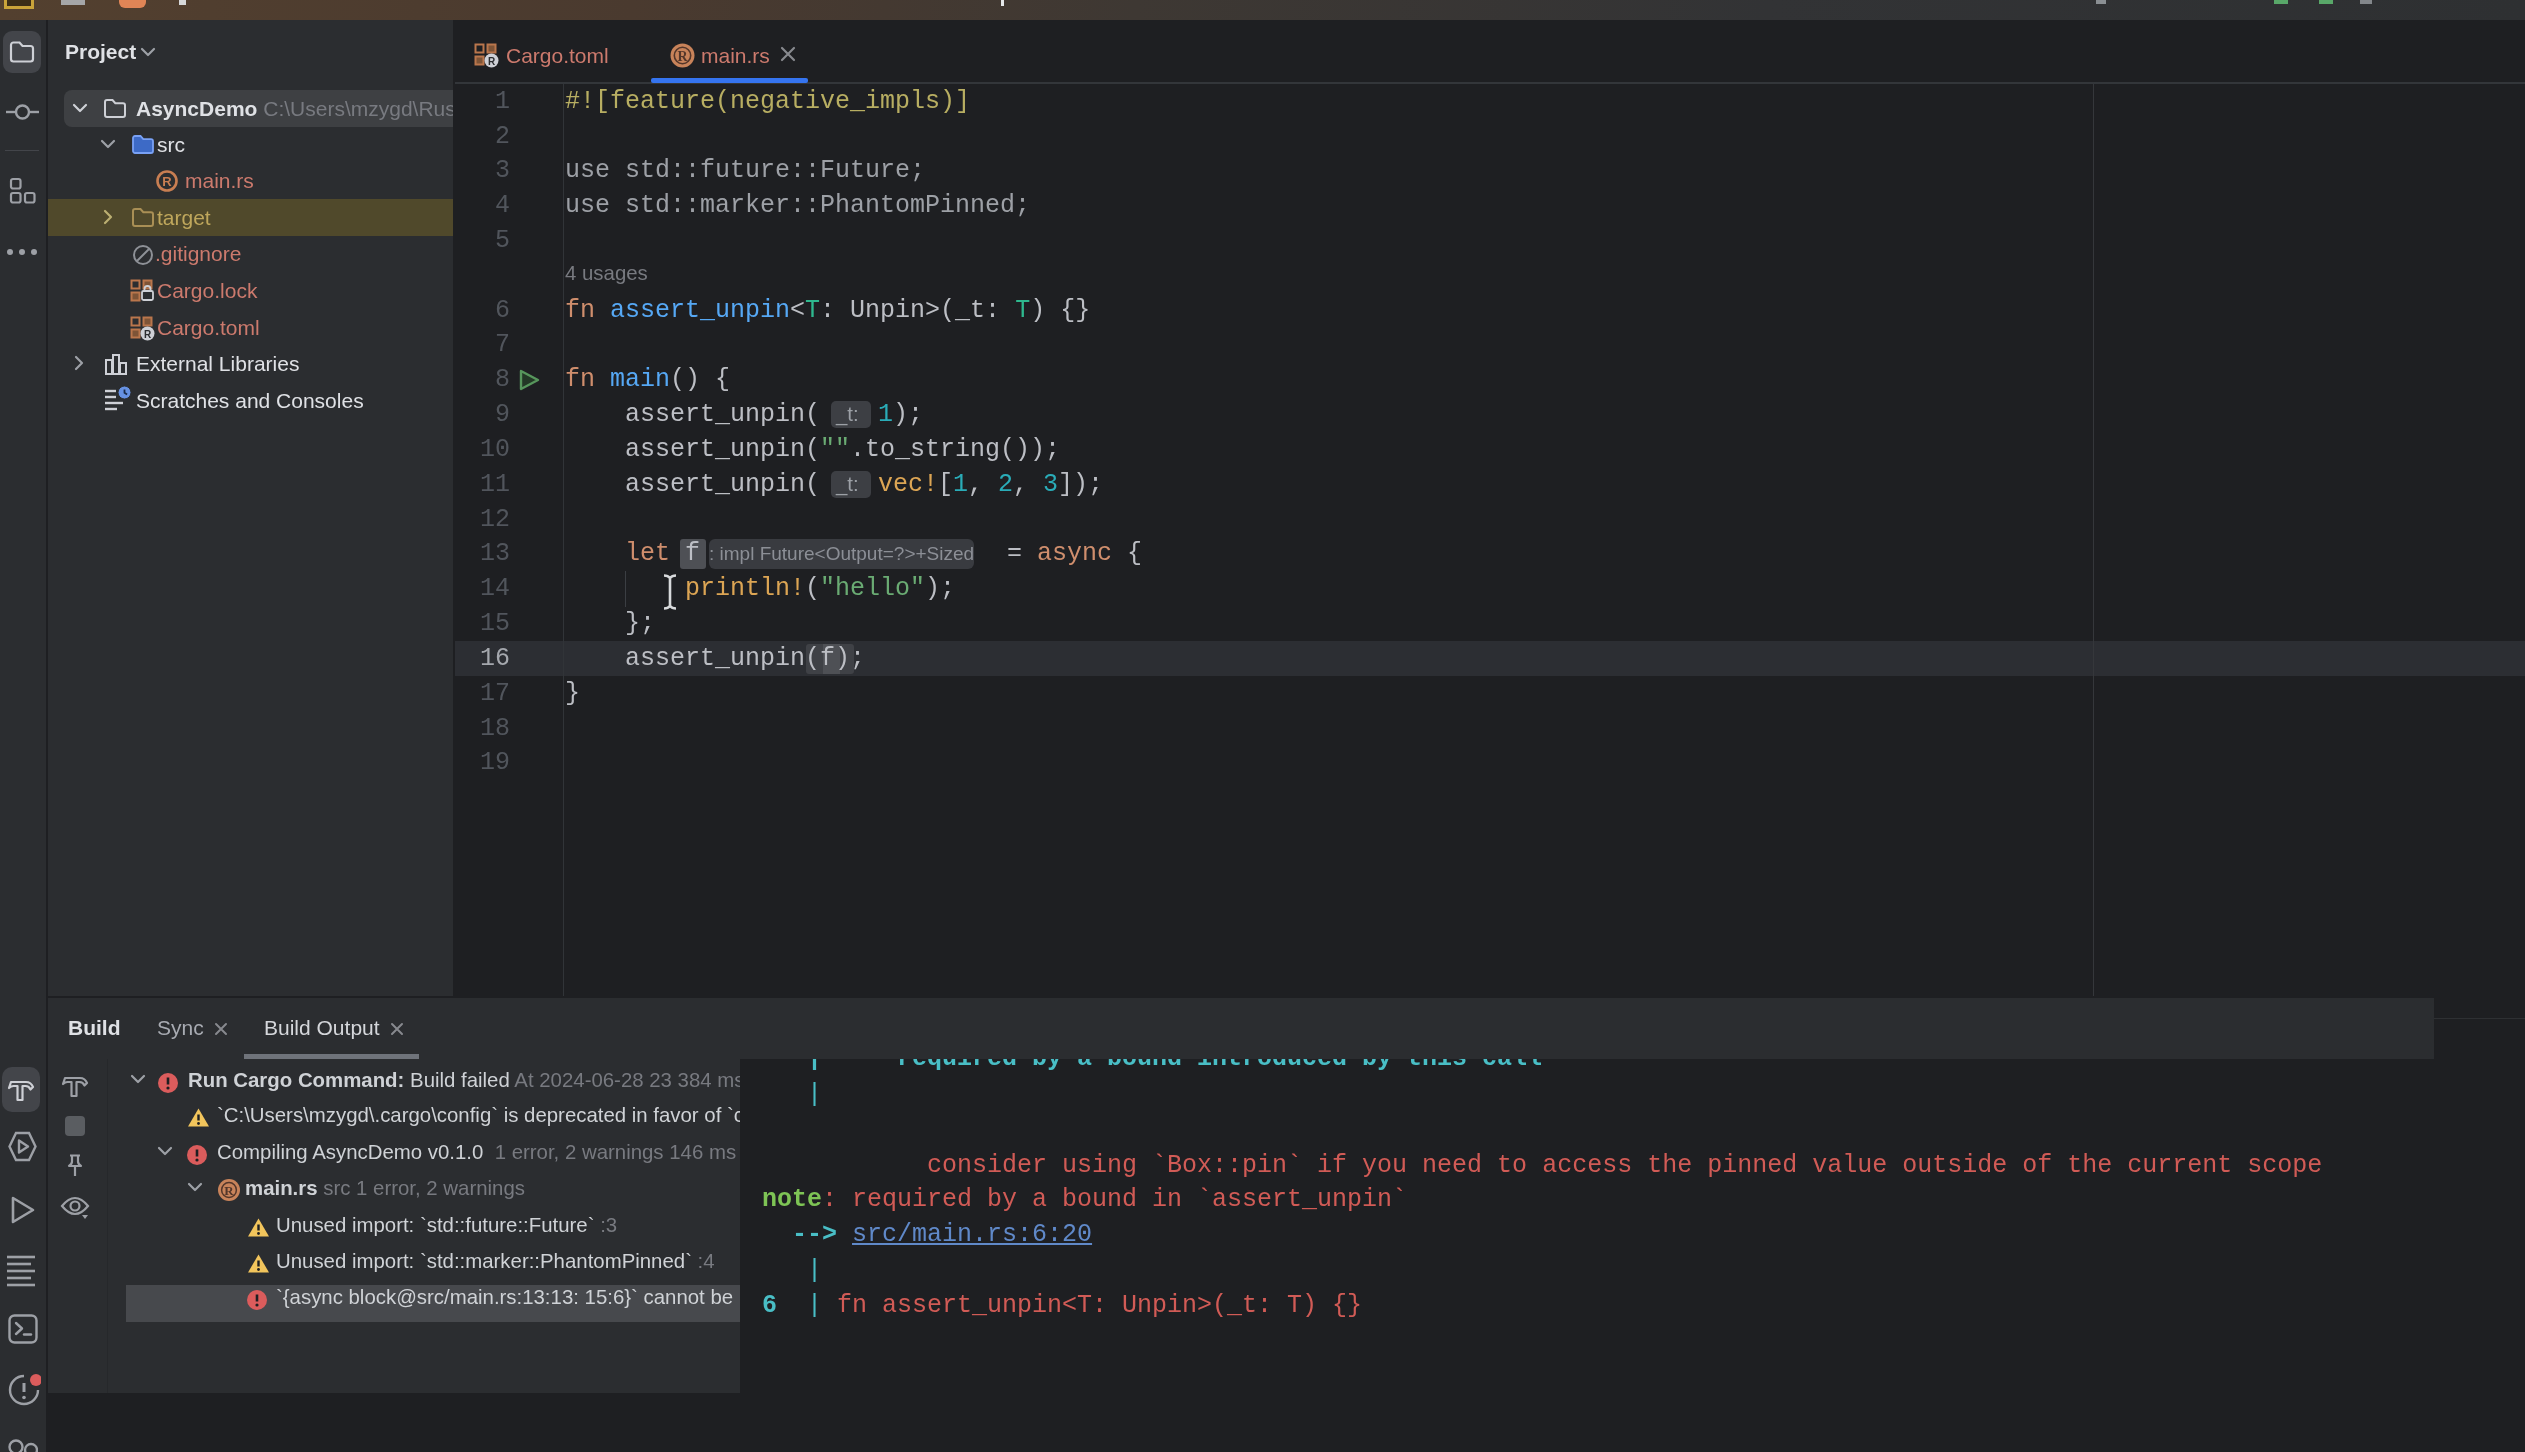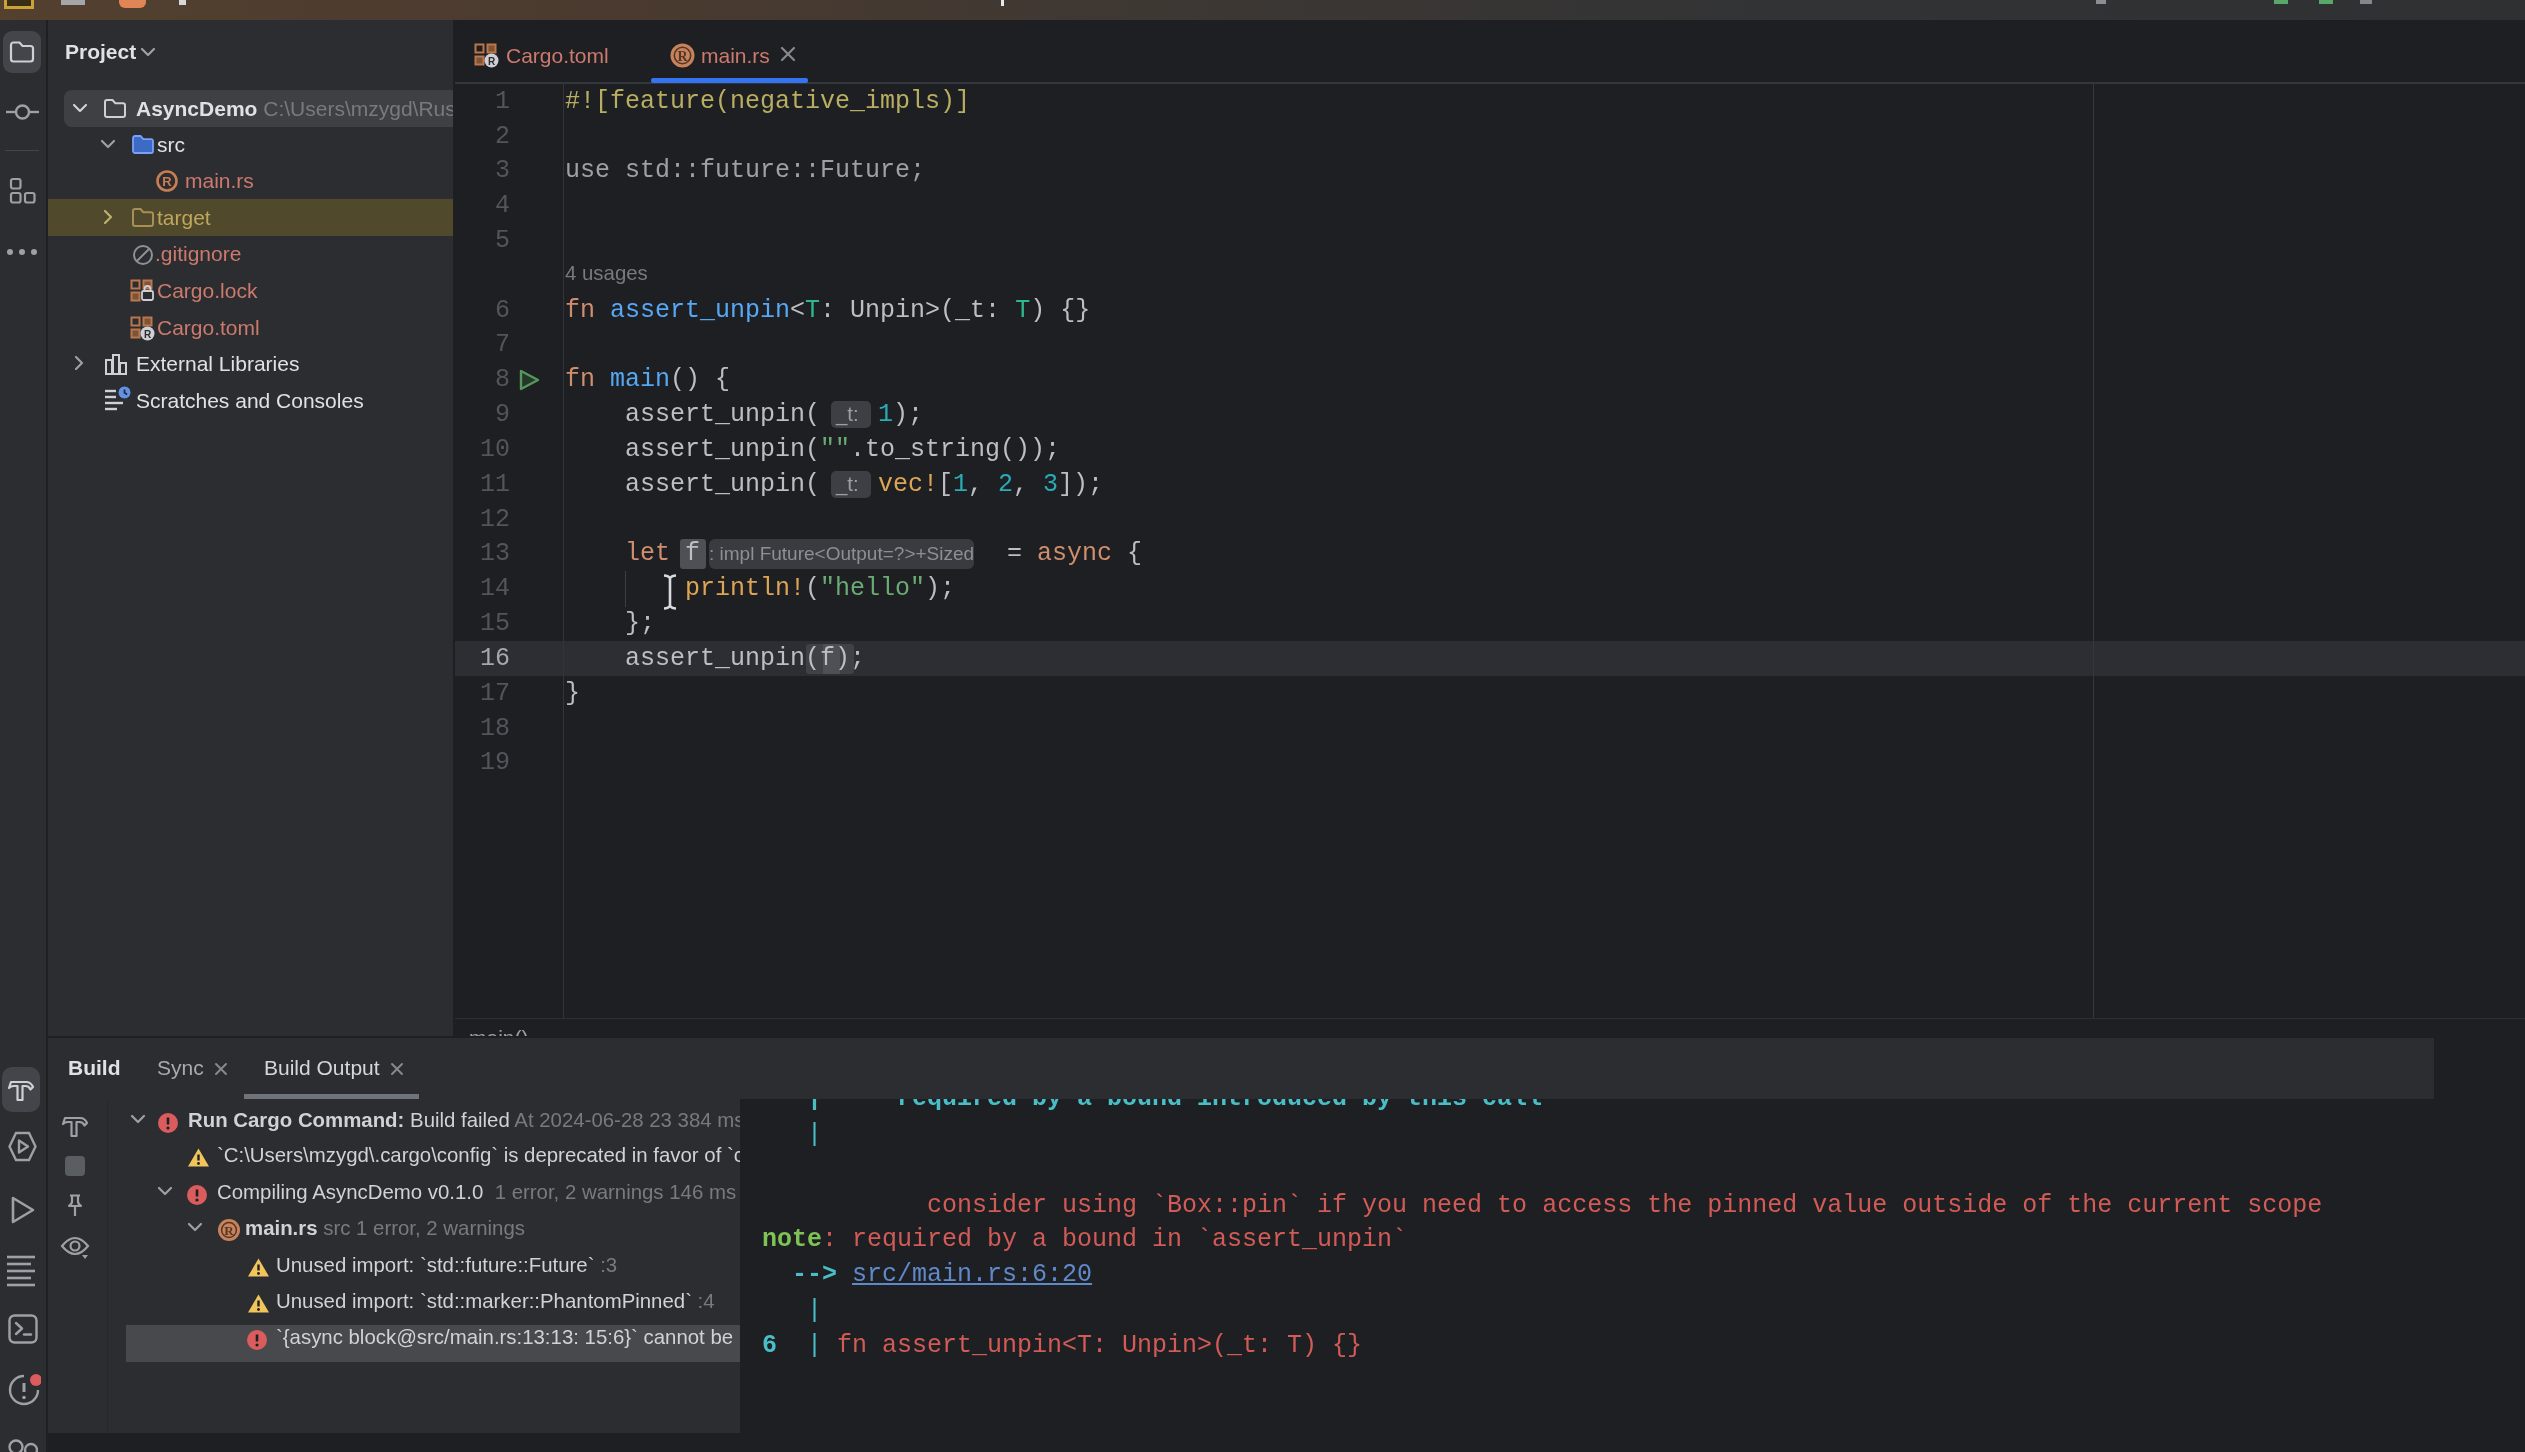--- a/index.html
+++ b/index.html
@@ -236,20 +236,21 @@
   <div class="gut mono" style="top:656px;">17</div>
   <div class="gut mono" style="top:691px;">18</div>
   <div class="gut mono" style="top:725px;">19</div>
 
   <svg class="abs" style="left:62px;top:348px;" width="24" height="24" viewBox="0 0 24 24">
     <path d="M4 3 L21 12 L4 21 Z" fill="#233826" stroke="#57965C" stroke-width="2.4" stroke-linejoin="round"></path>
   </svg>
 
   <div class="row mono attr" style="left:110px;top:64px;">#![feature(negative_impls)]</div>
   <div class="row mono dim" style="left:110px;top:133px;">use std::future::Future;</div>
+  <div class="row mono dim" style="left:110px;top:168px;">use std::marker::PhantomPinned;</div>
   <div class="abs" style="left:110px;top:242px;font-size:20.4px;color:#787A80;">4 usages</div>
   <div class="row mono def" style="left:110px;top:273px;"><span class="kw">fn</span> <span class="fn">assert_unpin</span>&lt;<span class="tp">T</span>: Unpin&gt;(_t: <span class="tp">T</span>) {}</div>
   <div class="row mono def" style="left:110px;top:342px;"><span class="kw">fn</span> <span class="fn">main</span>() {</div>
 
   <div class="row mono def" style="left:110px;top:377px;">    assert_unpin(</div>
   <div class="abs" style="left:376px;top:381px;width:40px;height:27px;background:#3D3F44;border-radius:5px;"></div>
   <div class="abs" style="left:381px;top:383px;font-size:20.4px;color:#9CA0A6;">_t:</div>
   <div class="row mono def" style="left:423px;top:377px;"><span class="num">1</span>);</div>
 
   <div class="row mono def" style="left:110px;top:412px;">    assert_unpin(<span class="str">""</span>.to_string());</div>
@@ -275,21 +276,21 @@
 
   <svg class="abs" style="left:205px;top:553px;" width="20" height="38" viewBox="0 0 20 38">
     <path d="M10 4 v30 M4 2.5 q4 0 6 2.5 q2 -2.5 6 -2.5 M4 35.5 q4 0 6 -2.5 q2 2.5 6 2.5" fill="none" stroke="#D8DADC" stroke-width="2.6"></path>
   </svg>
 </div>
 
 <div class="abs" style="left:455px;top:1018px;width:2071px;height:38px;background:#1E1F22;border-top:1px solid #2e3033;">
   <div class="abs ui" style="left:14px;top:7px;color:#9DA0A6;">main()</div>
 </div>
 
-<div class="abs" style="left:48px;top:1036px;width:2386px;height:397px;background:#2B2D30;overflow:hidden;" id="buildpanel">
+<div class="abs" style="left:48px;top:996px;width:2386px;height:397px;background:#2B2D30;overflow:hidden;" id="buildpanel">
   <div class="abs" style="left:0;top:0;width:2478px;height:2px;background:#1E1F22;"></div>
 
   <div class="abs ui" style="left:20px;top:20px;font-weight:bold;">Build</div>
   <div class="abs ui" style="left:109px;top:20px;color:#A8ABB2;">Sync</div>
   <svg class="abs" style="left:165px;top:25px;" width="16" height="16" viewBox="0 0 16 16">
     <path d="M3 3 L13 13 M13 3 L3 13" stroke="#87898E" stroke-width="2" stroke-linecap="round"></path>
   </svg>
   <div class="abs ui" style="left:216px;top:20px;color:#D5D7DB;">Build Output</div>
   <svg class="abs" style="left:341px;top:25px;" width="16" height="16" viewBox="0 0 16 16">
     <path d="M3 3 L13 13 M13 3 L3 13" stroke="#87898E" stroke-width="2" stroke-linecap="round"></path>

